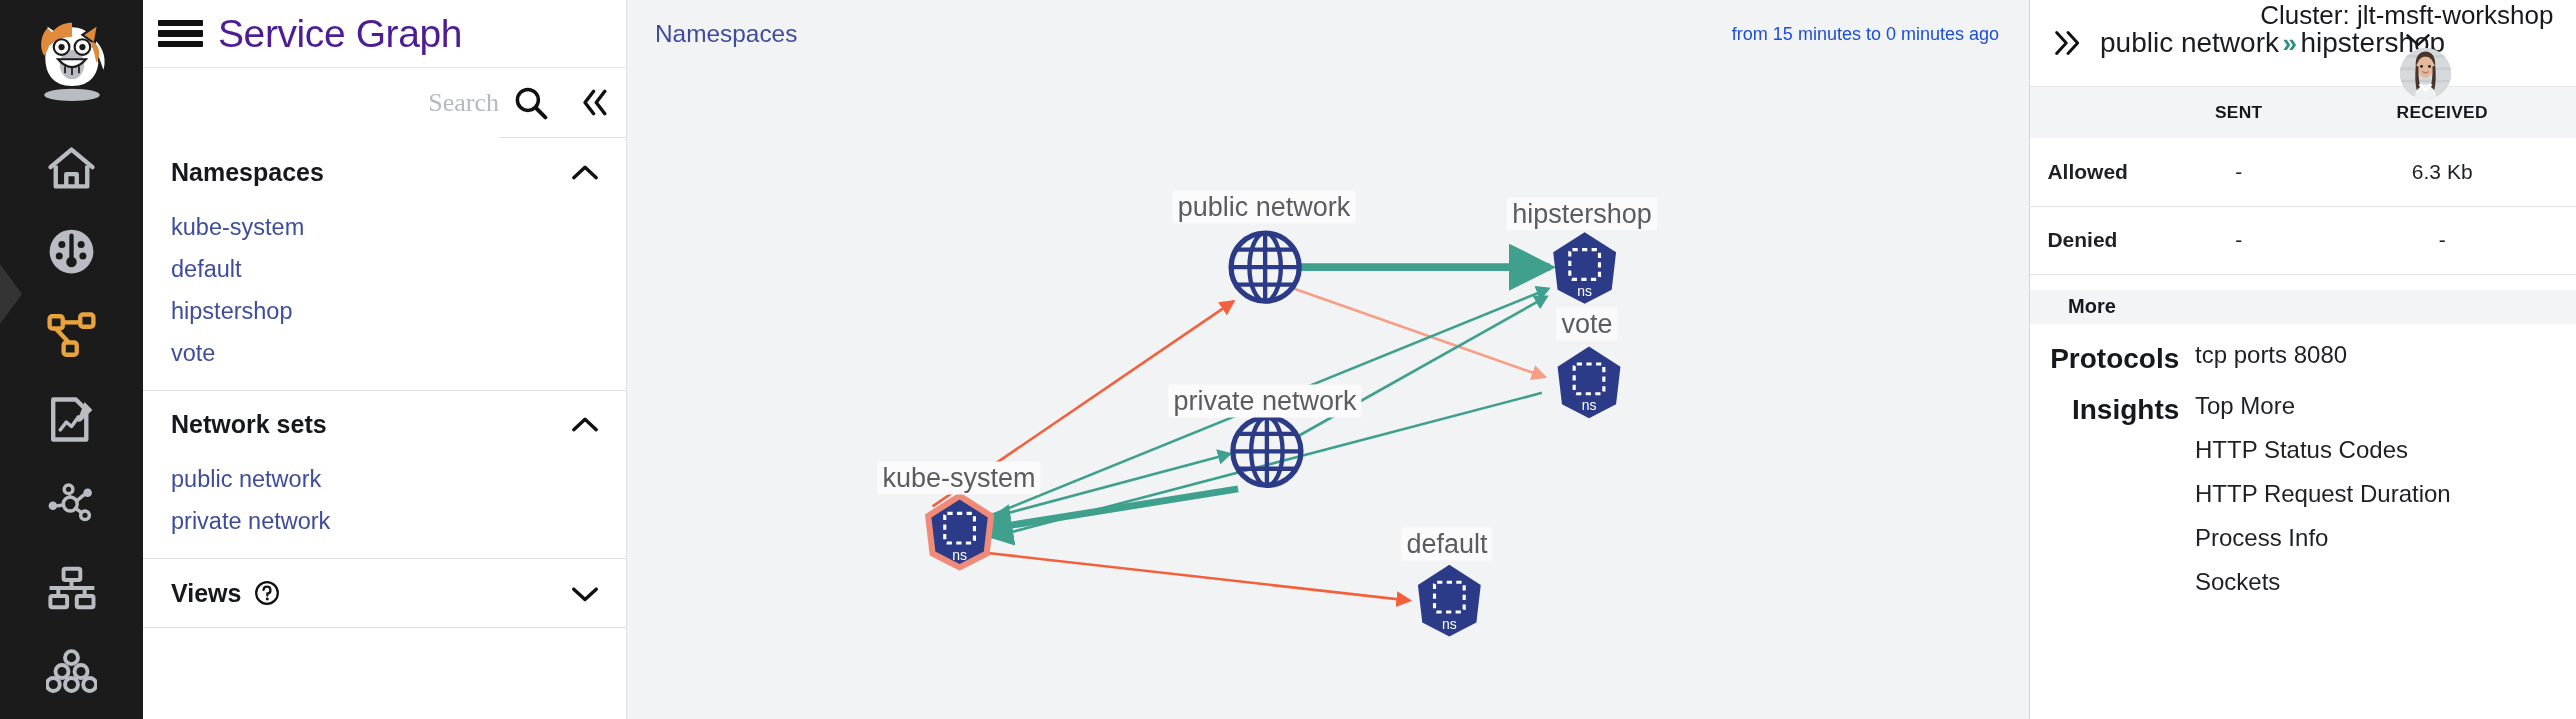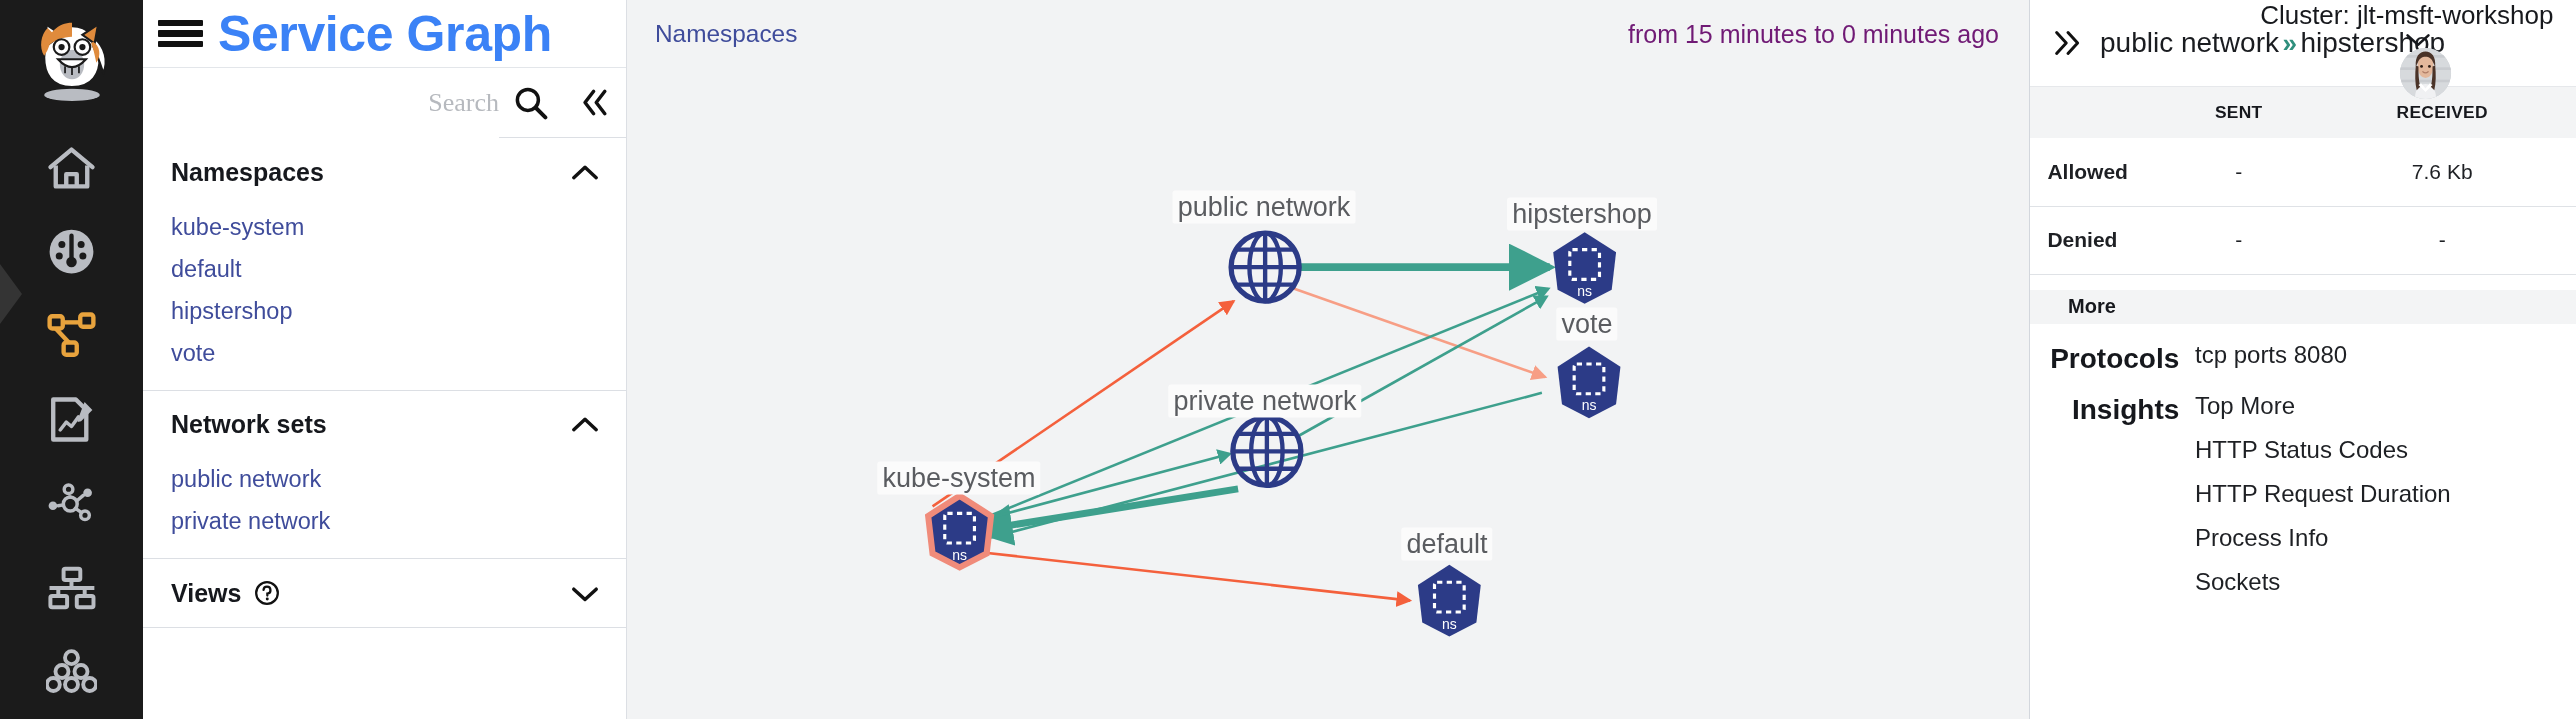--- a/index.html
+++ b/index.html
@@ -45,21 +45,21 @@
   .panel-header {
     height: 68px; flex: 0 0 68px;
     border-bottom: 0.9px solid #e3e6ea;
     display: flex; align-items: center;
   }
   .hamburger { width: 75px; display: flex; align-items:center; justify-content:center; }
   .hamburger span {
     display:block; width: 45px; height: 6.1px; background:#111; border-radius:0.9px;
     margin: 4.4px 0;
   }
-  .app-title { font-size: 50px; font-weight: 700; color: #3b82f6; letter-spacing: -0.4px; }
+  .app-title { font-size: 39px; font-weight: 400; color: #4c1d95; letter-spacing: -0.4px; }
 
   .search-row {
     height: 70px; flex: 0 0 70px;
     display: flex; align-items: center;
     border-bottom: 0.9px solid #dcdfe4;
     background: #fff;
   }
   .search-box {
     flex: 1; height: 70px; display: flex; align-items: center;
     padding-left: 28px; background: #fff;
@@ -92,21 +92,21 @@
   
   .canvas {
     flex: 1; height: 719px; background: #f2f3f4;
     position: relative; overflow: hidden;
   }
   .canvas-bar {
     height: 68px; display: flex; align-items: center;
     padding: 0 30px 0 28px; position: relative;
   }
   .canvas-crumb { font-size: 24.4px; color: #3f4c9b; }
-  .canvas-time { margin-left: auto; font-size: 25px; color: #701a75; }
+  .canvas-time { margin-left: auto; font-size: 18px; color: #1d4ed8; }
   .graph { position: absolute; inset: 0; }
 
   .node-label {
     position: absolute; transform: translate(-50%, -50%);
     font-size: 27px; color: #5a5c60; white-space: nowrap;
     background: #fbfbfb; padding: 0.9px 5.2px; border-radius: 2.6px;
   }
 
   
   .detail {
@@ -466,21 +466,21 @@
         <tr>
           <th class="blank"></th>
           <th>SENT</th>
           <th>RECEIVED</th>
         </tr>
       </thead>
       <tbody>
         <tr>
           <td class="rowlabel">Allowed</td>
           <td>-</td>
-          <td>7.6 Kb</td>
+          <td>6.3 Kb</td>
         </tr>
         <tr>
           <td class="rowlabel">Denied</td>
           <td>-</td>
           <td>-</td>
         </tr>
       </tbody>
     </table>
 
     <div class="more-bar">More</div>

